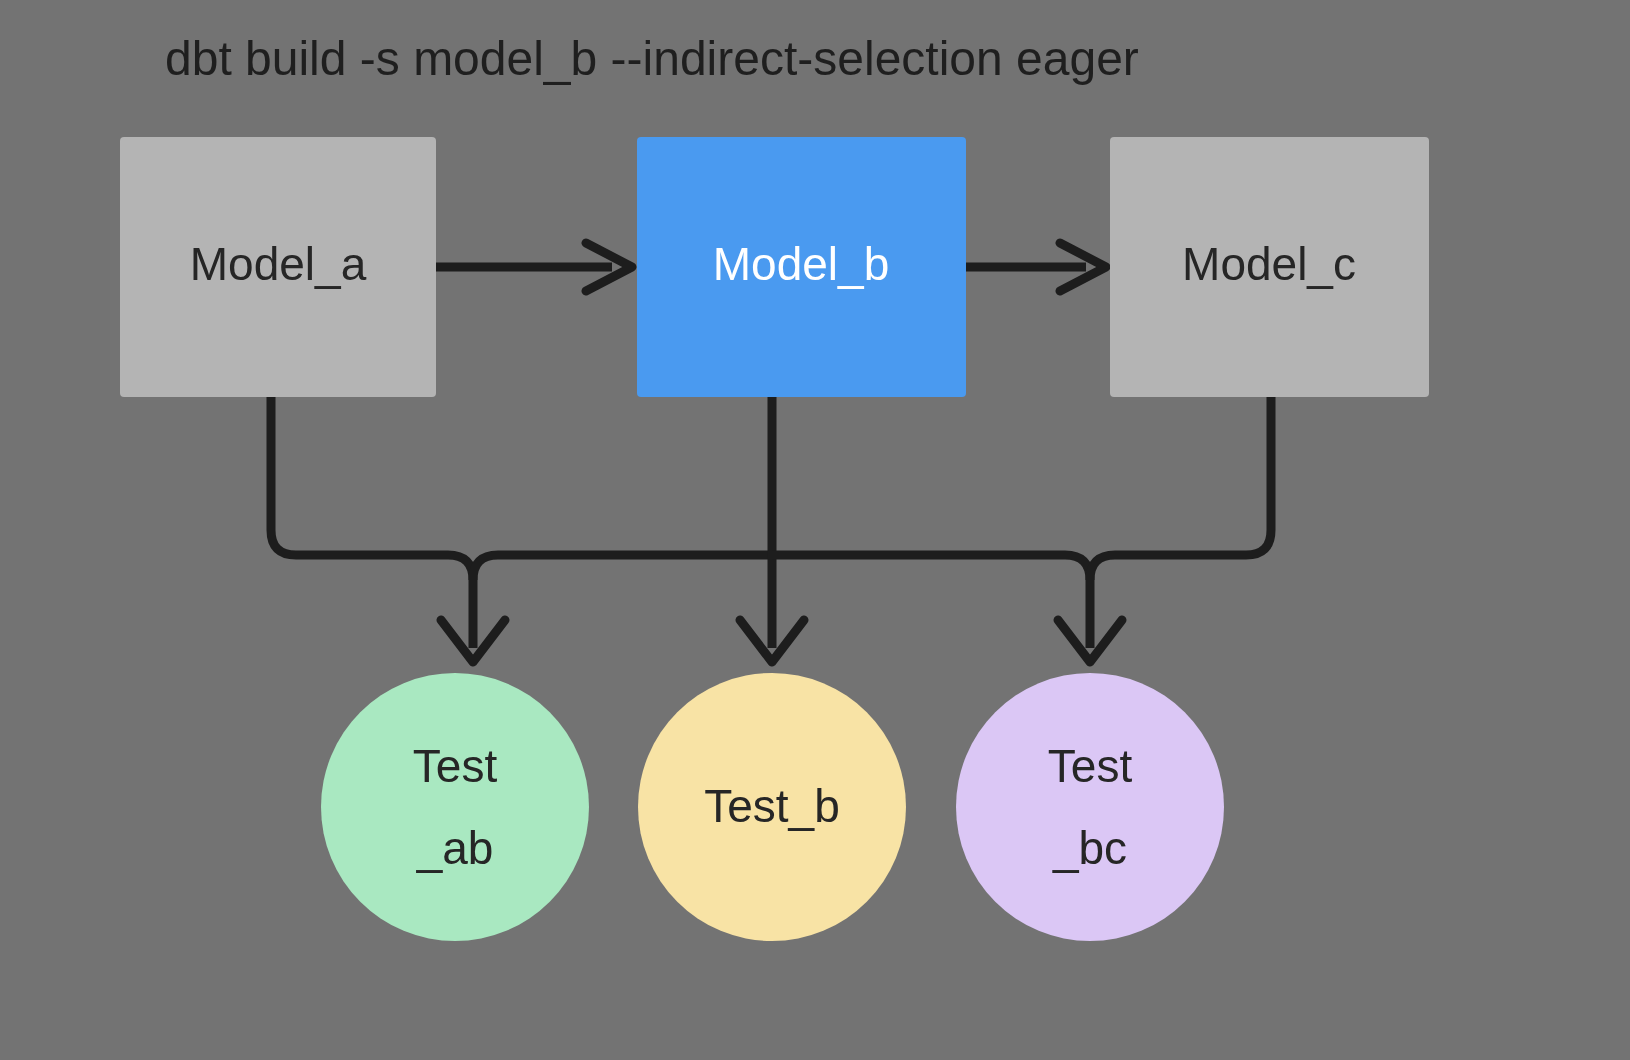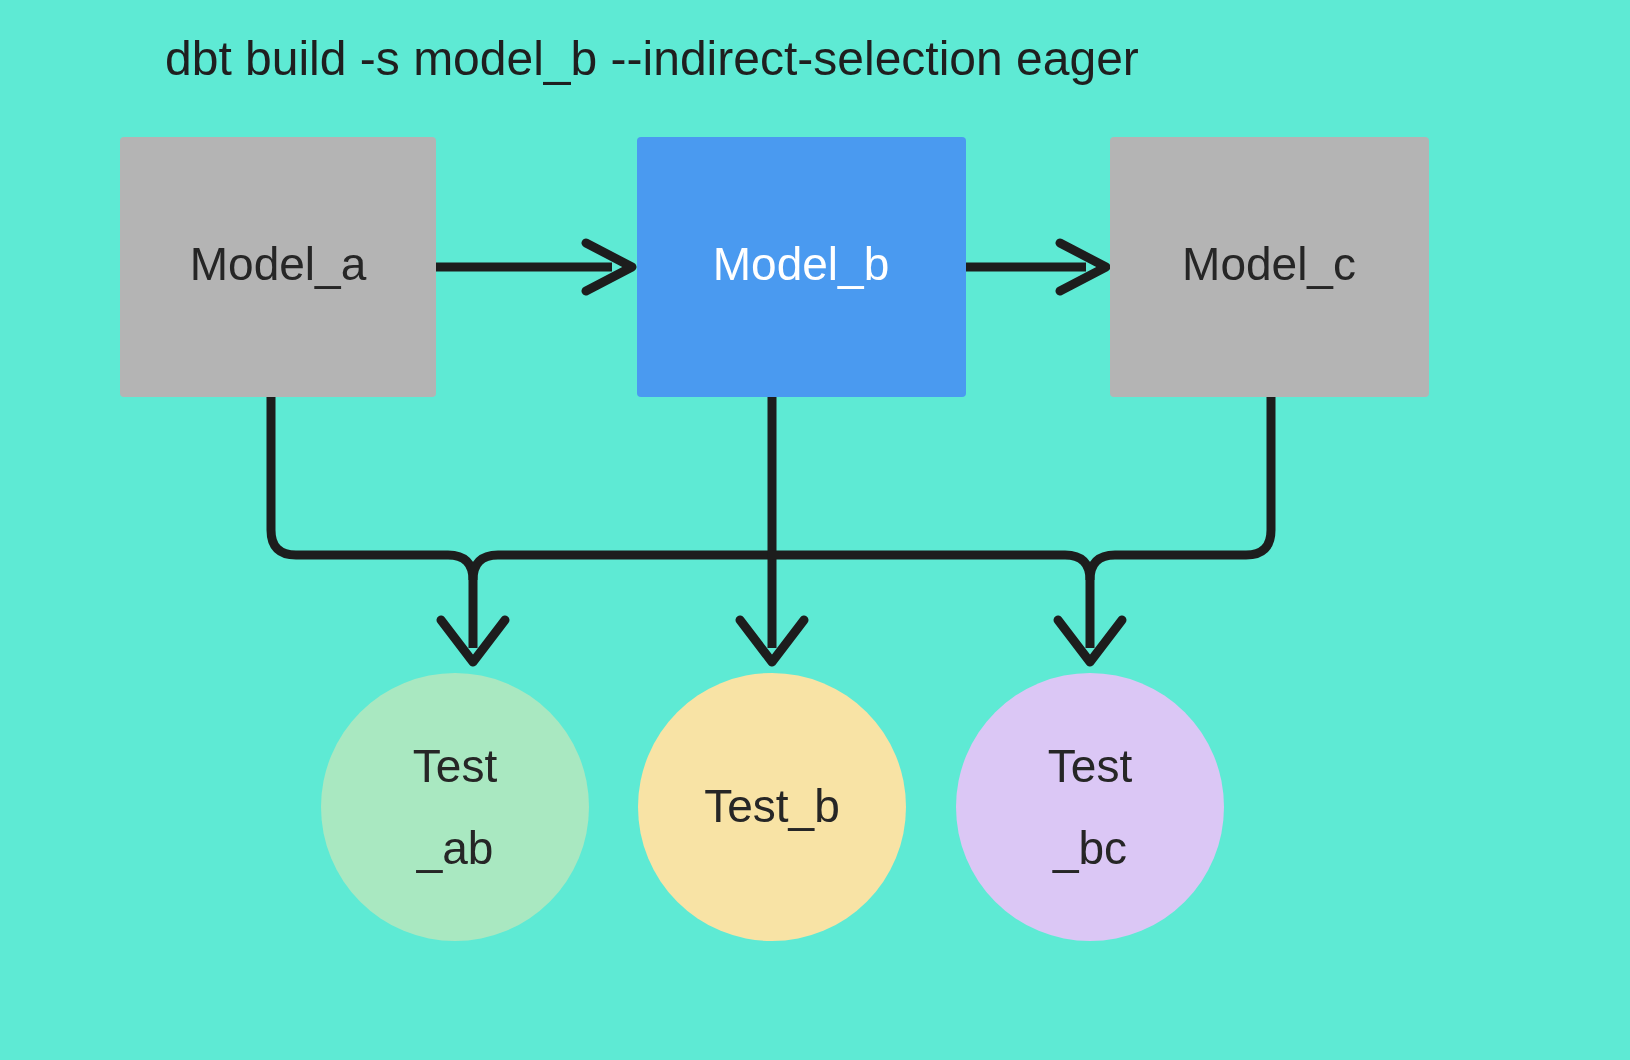--- a/index.html
+++ b/index.html
@@ -10,21 +10,21 @@
   body {
     width: 1630px;
     height: 1060px;
     font-family: "Liberation Sans", sans-serif;
     overflow: hidden;
   }
   #diagram-root {
     position: relative;
     width: 1630px;
     height: 1060px;
-    background: #5eead4;
+    background: #737373;
   }
   svg.canvas {
     position: absolute;
     top: 0;
     left: 0;
     width: 1630px;
     height: 1060px;
     display: block;
   }
   .title-text {

